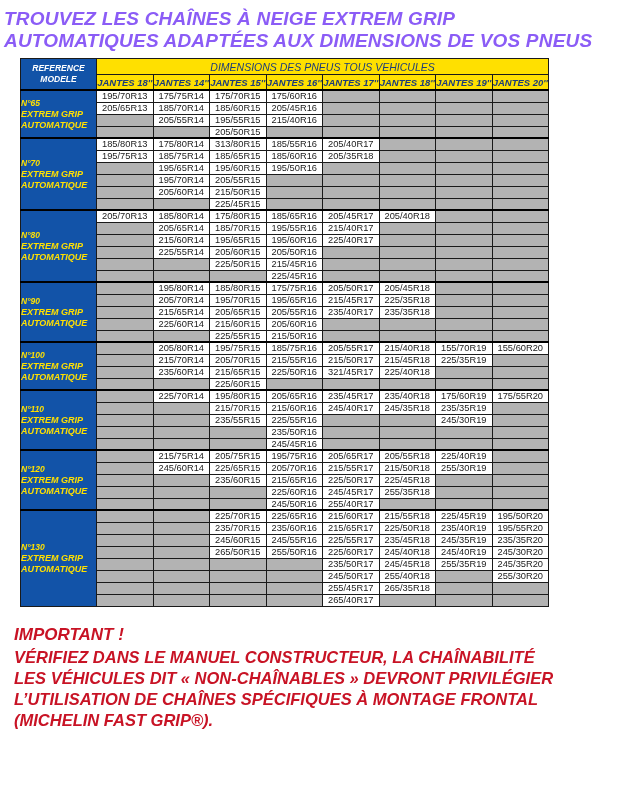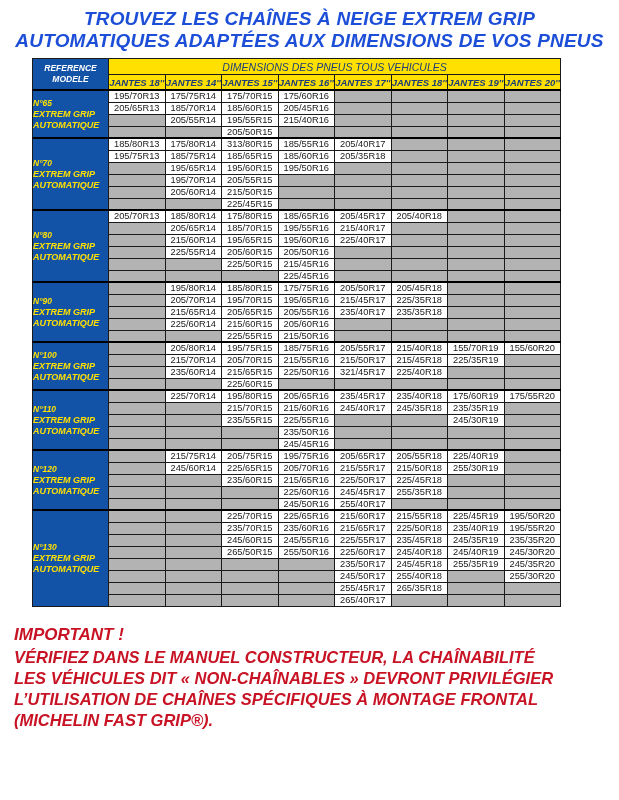--- a/index.html
+++ b/index.html
@@ -12,33 +12,32 @@
     font-family: "Liberation Sans", sans-serif;
   }
   .page {
     position: relative;
     width: 619px;
     height: 800px;
     background: #fff;
   }
   .title {
     margin: 8px 4px 6px 4px;
-    text-align: center;
-    color: #1d4ed8;
+    color: #8b5cf6;
     font-weight: bold;
     font-style: italic;
     font-size: 19px;
     line-height: 22px;
     letter-spacing: 0.2px;
     white-space: nowrap;
   }
   table.tires {
     border-collapse: collapse;
     table-layout: fixed;
-    margin-left: 32px;
+    margin-left: 20px;
     width: 528px;
   }
   table.tires td, table.tires th {
     border: 1px solid #1a1a1a;
     padding: 0;
     overflow: hidden;
     white-space: nowrap;
   }
   col.model-col { width: 76px; }
   col.size-col  { width: 56.5px; }

